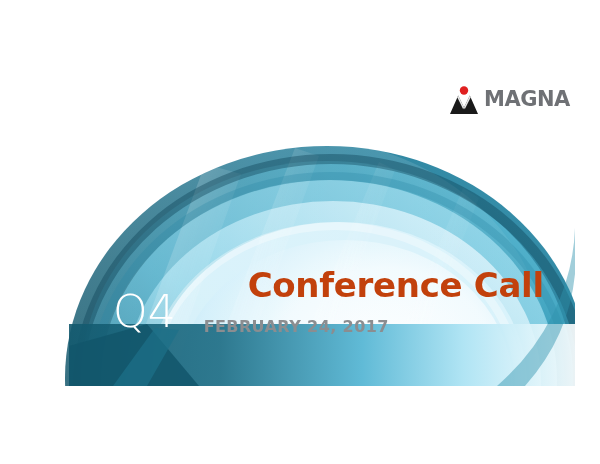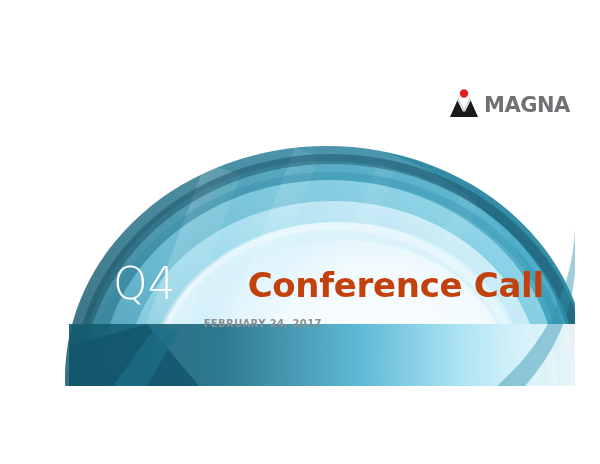--- a/index.html
+++ b/index.html
@@ -42,21 +42,21 @@
   }
 
   
   #logo {
     position: absolute;
     left: 422px;
     top: 4px;
     width: 122px;
     height: 36px;
     display: flex;
-    align-items: flex-end;
+    align-items: center;
     gap: 5px;
     z-index: 5;
   }
   #logo .mark {
     position: relative;
     width: 30px;
     height: 30px;
     flex: 0 0 30px;
   }
   #logo .mark svg { display: block; }
@@ -71,21 +71,21 @@
     white-space: nowrap;
   }
 
   
   #title-block {
     position: absolute;
     left: 86px;
     top: 184px;
     z-index: 6;
     display: flex;
-    align-items: flex-start;
+    align-items: flex-end;
     gap: 28px;
   }
   #quarter-year {
     color: #ffffff;
     font-family: "DejaVu Sans", sans-serif;
     font-size: 44px;
     font-weight: 300;
     line-height: 1.02;
     letter-spacing: 0px;
     text-align: left;
@@ -105,21 +105,21 @@
     letter-spacing: -0.3px;
     line-height: 1;
     white-space: nowrap;
     margin-left: 44px;
   }
   #subdate {
     margin-top: 17px;
     color: #8b8d90;
     font-family: "DejaVu Sans", sans-serif;
     font-weight: bold;
-    font-size: 10px;
+    font-size: 16px;
     letter-spacing: 0.4px;
     line-height: 1;
     white-space: nowrap;
   }
 </style>
 </head>
 <body>
 
 <div id="slide">
 

